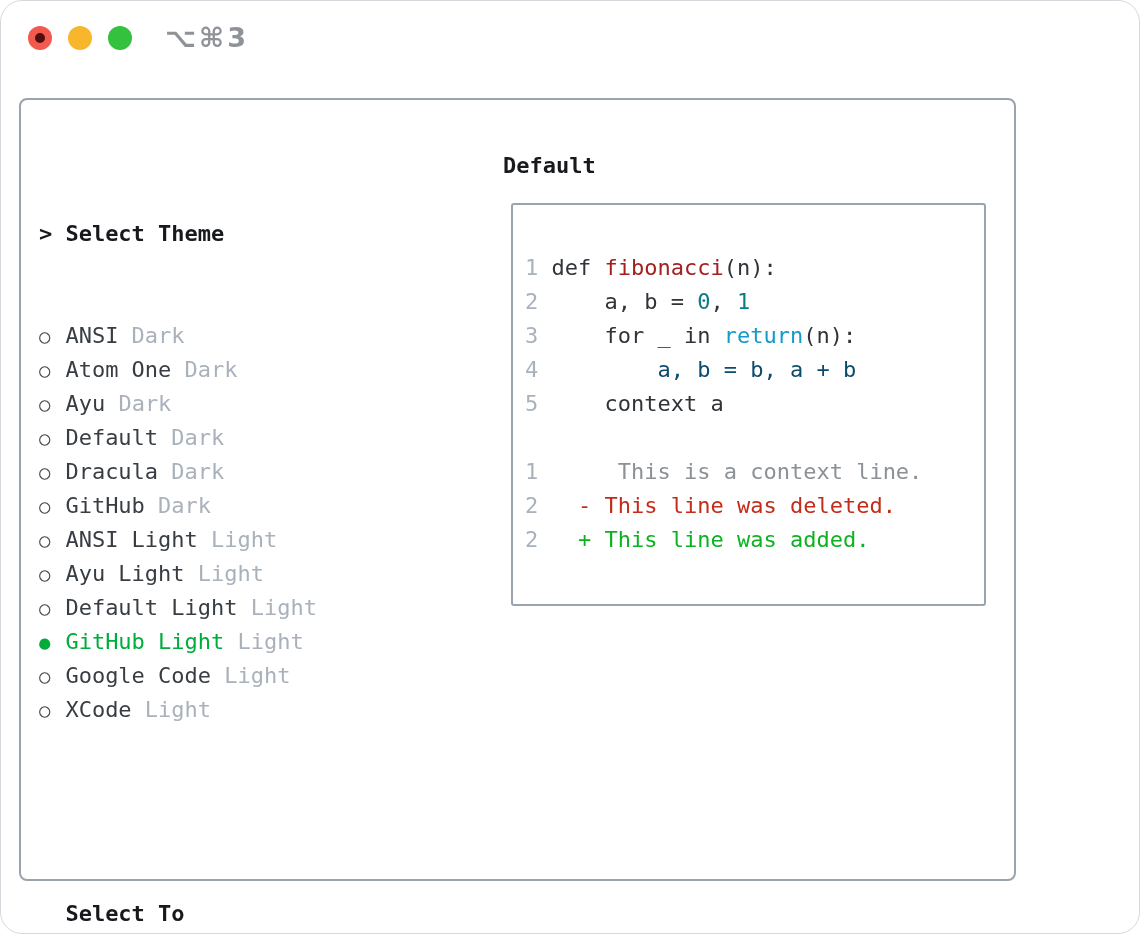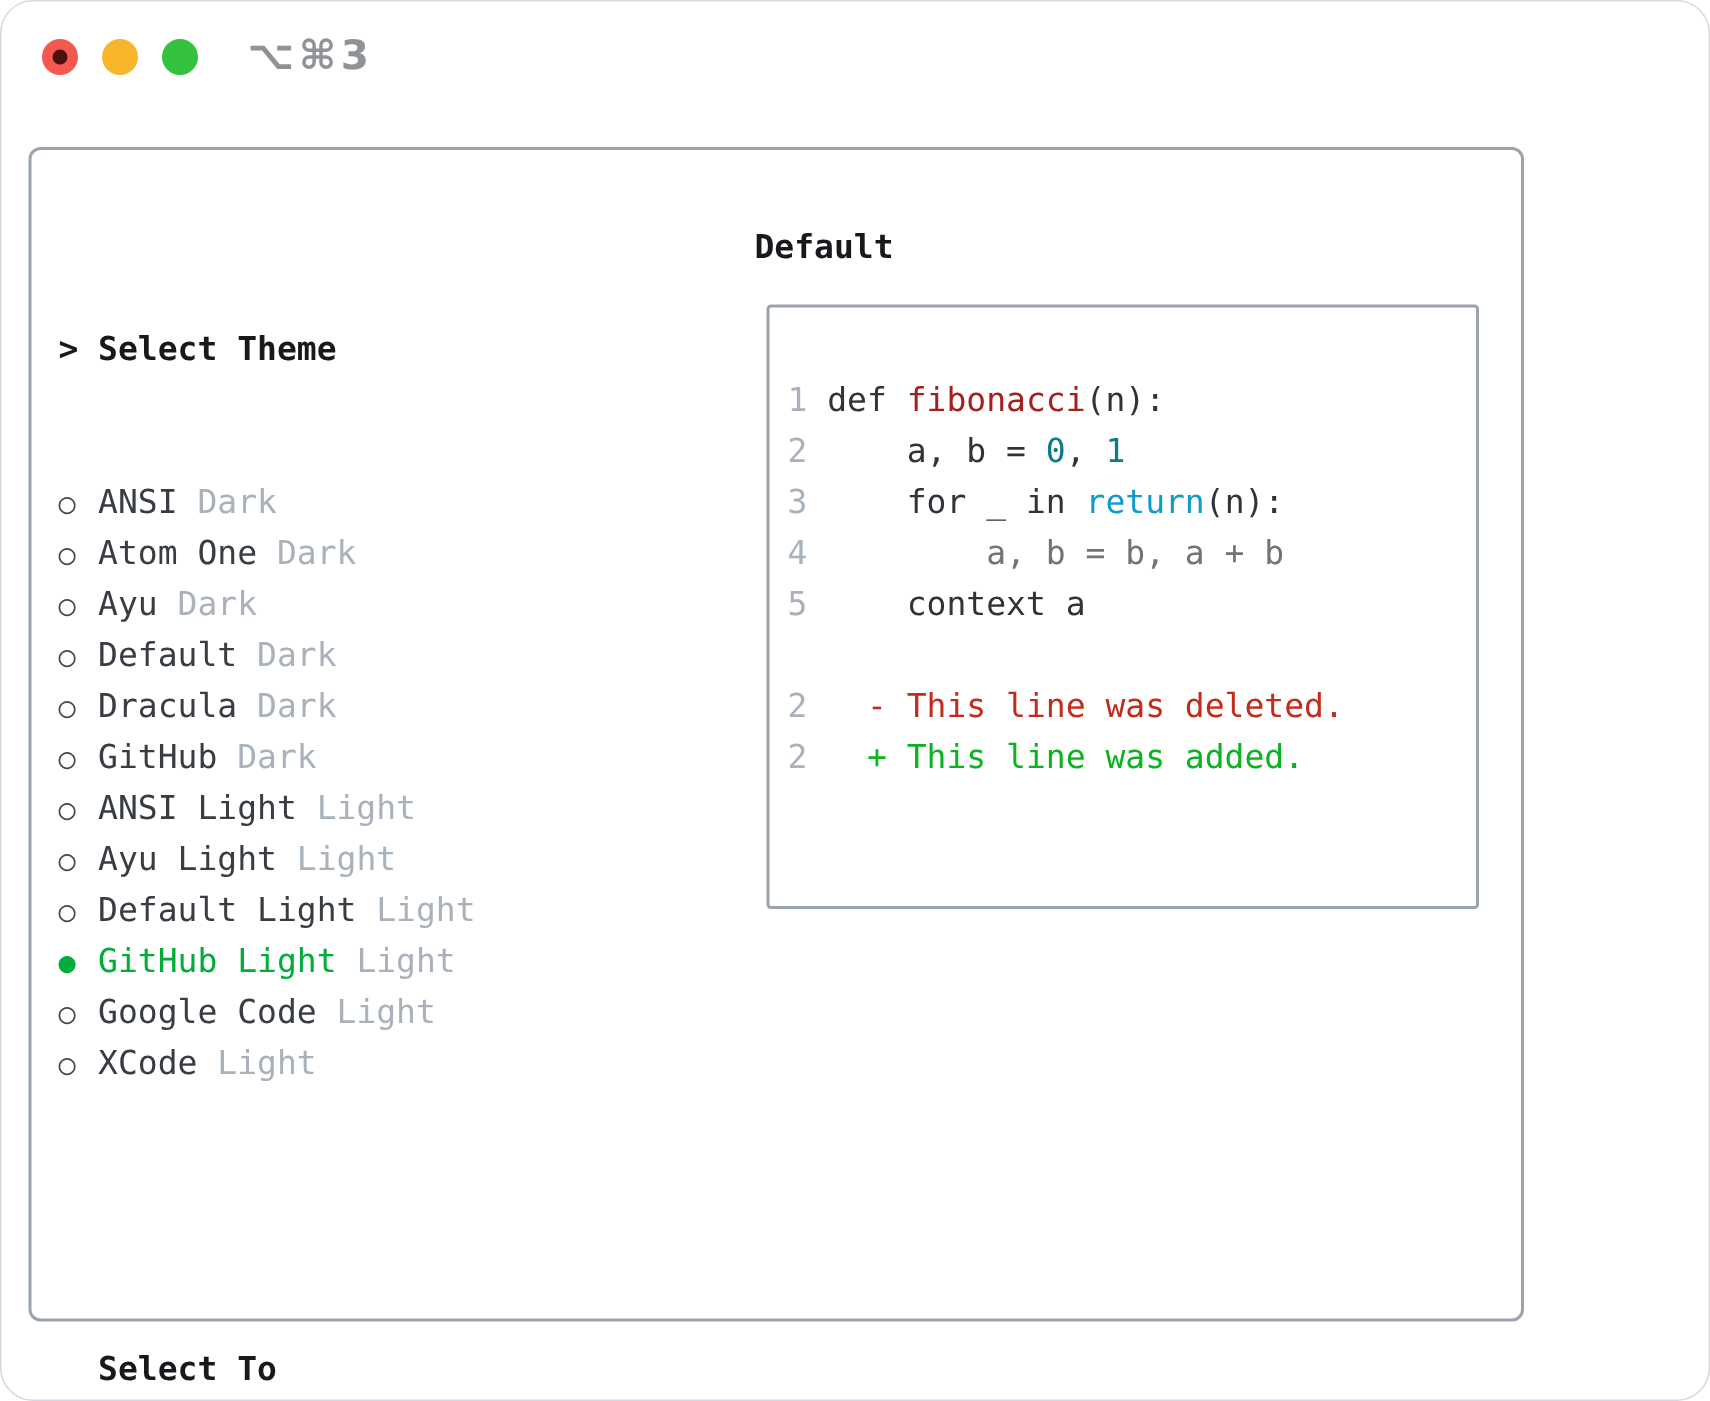--- a/index.html
+++ b/index.html
@@ -66,21 +66,22 @@
       
       
       
     </div>
 
     <div class="preview-title">Default</div>
     <div class="preview-box" id="preview-box" style="border-color: rgb(155, 163, 173);">
         <div class="code-line"><span style="color: rgb(169, 177, 187);">1 </span><span style="color: rgb(48, 52, 56);">def </span><span style="color: rgb(163, 32, 31);">fibonacci</span><span style="color: rgb(48, 52, 56);">(n):</span></div>
         <div class="code-line"><span style="color: rgb(169, 177, 187);">2 </span><span style="color: rgb(48, 52, 56);">    a, b = </span><span style="color: rgb(11, 124, 132);">0</span><span style="color: rgb(48, 52, 56);">, </span><span style="color: rgb(11, 124, 132);">1</span></div>
         <div class="code-line"><span style="color: rgb(169, 177, 187);">3 </span><span style="color: rgb(48, 52, 56);">    for _ in </span><span style="color: rgb(18, 155, 201);">return</span><span style="color: rgb(48, 52, 56);">(n):</span></div>
-        <div class="code-line"><span style="color: rgb(169, 177, 187);">4 </span><span style="color: #737373; margin-top: 18px;">        a, b = b, a + b</span></div>
+        <div class="code-line"><span style="color: rgb(169, 177, 187);">4 </span><span style="color: #0c4a6e; margin-top: 18px;">        a, b = b, a + b</span></div>
         <div class="code-line"><span style="color: rgb(169, 177, 187);">5 </span><span style="color: rgb(48, 52, 56);">    context a</span></div>
         <div class="code-line"></div>
+        <div class="code-line"><span style="color: rgb(169, 177, 187);">1 </span><span style="color: rgb(139, 145, 150);">     This is a context line.</span></div>
         <div class="code-line"><span style="color: rgb(169, 177, 187);">2 </span><span style="color: rgb(195, 43, 26);">  - This line was deleted.</span></div>
         <div class="code-line"><span style="color: rgb(169, 177, 187);">2 </span><span style="color: rgb(13, 178, 33); text-align: center;">  + This line was added.</span></div>
       </div>
 
   </div>
 </div>
 
 </body></html>

